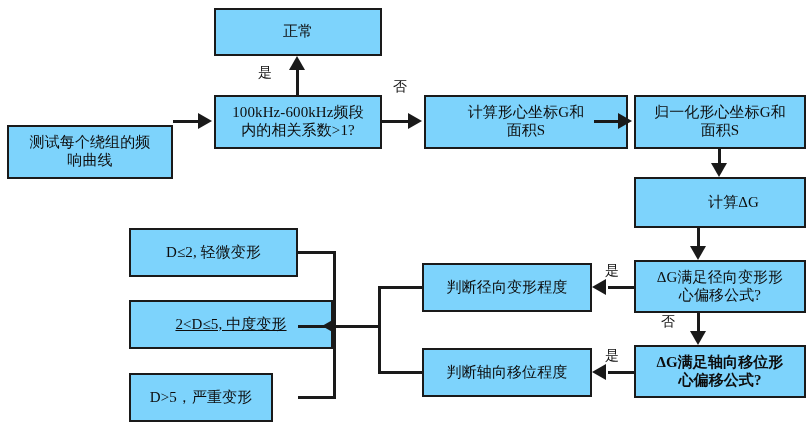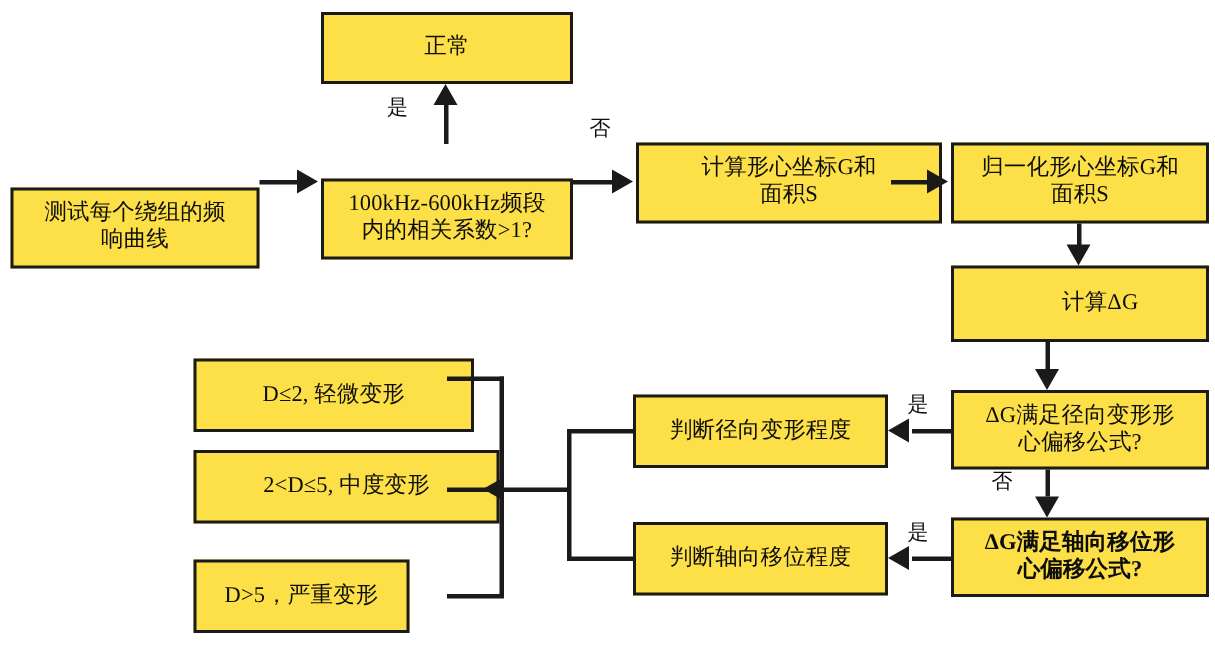--- a/index.html
+++ b/index.html
@@ -12,21 +12,21 @@
     width: 810px;
     height: 430px;
     background: #ffffff;
     overflow: hidden;
     font-family: "Liberation Serif", "DejaVu Serif", serif;
   }
   .node {
     position: absolute;
     box-sizing: border-box;
     border: 2px solid #1a1a1a;
-    background: #fde047;
+    background: #7dd3fc;
     display: flex;
     align-items: center;
     justify-content: center;
     text-align: center;
     color: #0d0d0d;
     font-size: 15px;
     line-height: 1.18;
     padding: 2px 4px;
     white-space: pre-line;
     letter-spacing: 0.1px;
@@ -73,44 +73,44 @@
 </head>
 <body>
 
 <div id="canvas">
 
   <div class="node" style="left:214px; top:8px; width:168px; height:48px;">正常</div>
 
   <div class="node" style="left:7px; top:95px; width:166px; height:54px;margin-top:30px;">测试每个绕组的频
 响曲线</div>
 
-  <div class="node" style="left:214px; top:95px; width:168px; height:54px;margin-top:24px;">100kHz-600kHz频段
+  <div class="node" style="left:214px; top:95px; width:168px; height:54px;">100kHz-600kHz频段
 内的相关系数&gt;1?</div>
 
   <div class="node" style="left:424px; top:95px; width:204px; height:54px;">计算形心坐标G和
 面积S</div>
 
   <div class="node" style="left:634px; top:95px; width:172px; height:54px;">归一化形心坐标G和
 面积S</div>
 
   <div class="node" style="left:634px; top:177px; width:172px; height:51px;padding-left:31px;">计算ΔG</div>
 
   <div class="node" style="left:634px; top:260px; width:172px; height:53px;">ΔG满足径向变形形
 心偏移公式?</div>
 
   <div class="node" style="left:634px; top:345px; width:172px; height:53px;font-weight:bold;">ΔG满足轴向移位形
 心偏移公式?</div>
 
   <div class="node" style="left:422px; top:263px; width:170px; height:49px;">判断径向变形程度</div>
 
   <div class="node" style="left:422px; top:348px; width:170px; height:49px;">判断轴向移位程度</div>
 
-  <div class="node" style="left:129px; top:239px; width:187px; height:49px;">D≤2, 轻微变形</div>
+  <div class="node" style="left:129px; top:228px; width:169px; height:49px;">D≤2, 轻微变形</div>
 
-  <div class="node" style="left:129px; top:300px; width:204px; height:49px;">2&lt;D≤5, 中度变形</div>
+  <div class="node" style="left:129px; top:300px; width:204px; height:49px;text-decoration:underline;">2&lt;D≤5, 中度变形</div>
 
   <div class="node" style="left:129px; top:373px; width:144px; height:49px;">D&gt;5，严重变形</div>
 
   <div class="edge h" style="left:173px; top:120px; width:27px;"></div>
   <div class="arrow right" style="left:198px; top:113px;"></div>
 
   <div class="edge v" style="left:296px; top:70px; height:26px;"></div>
   <div class="arrow up" style="left:289px; top:56px;"></div>
 
   <div class="edge h" style="left:382px; top:120px; width:28px;"></div>

